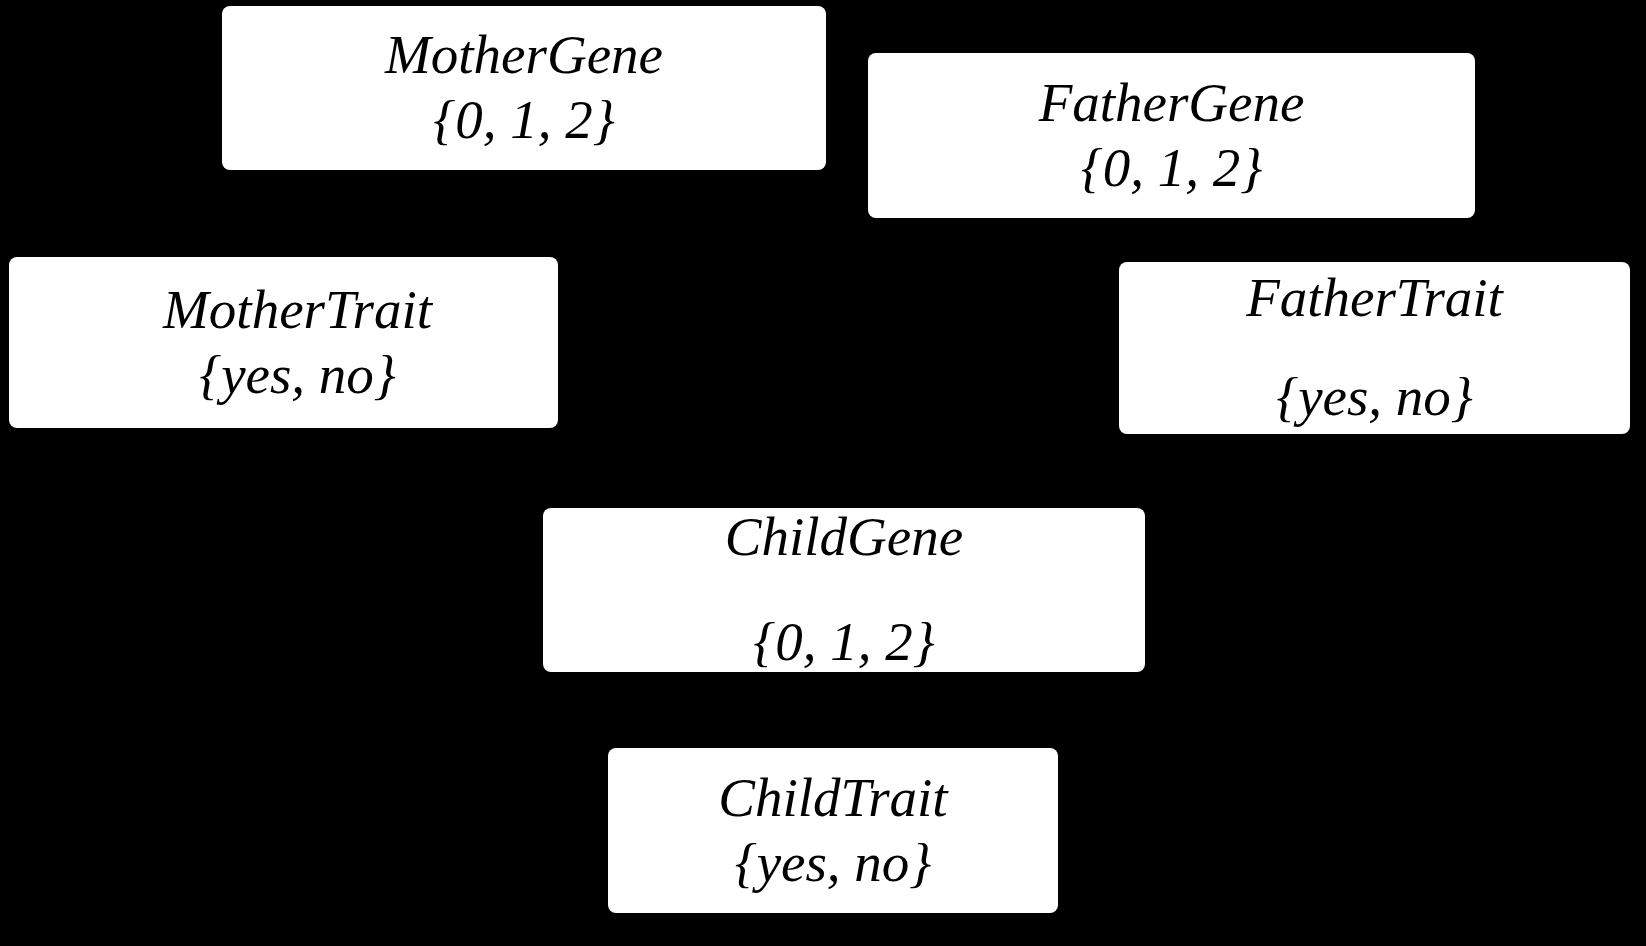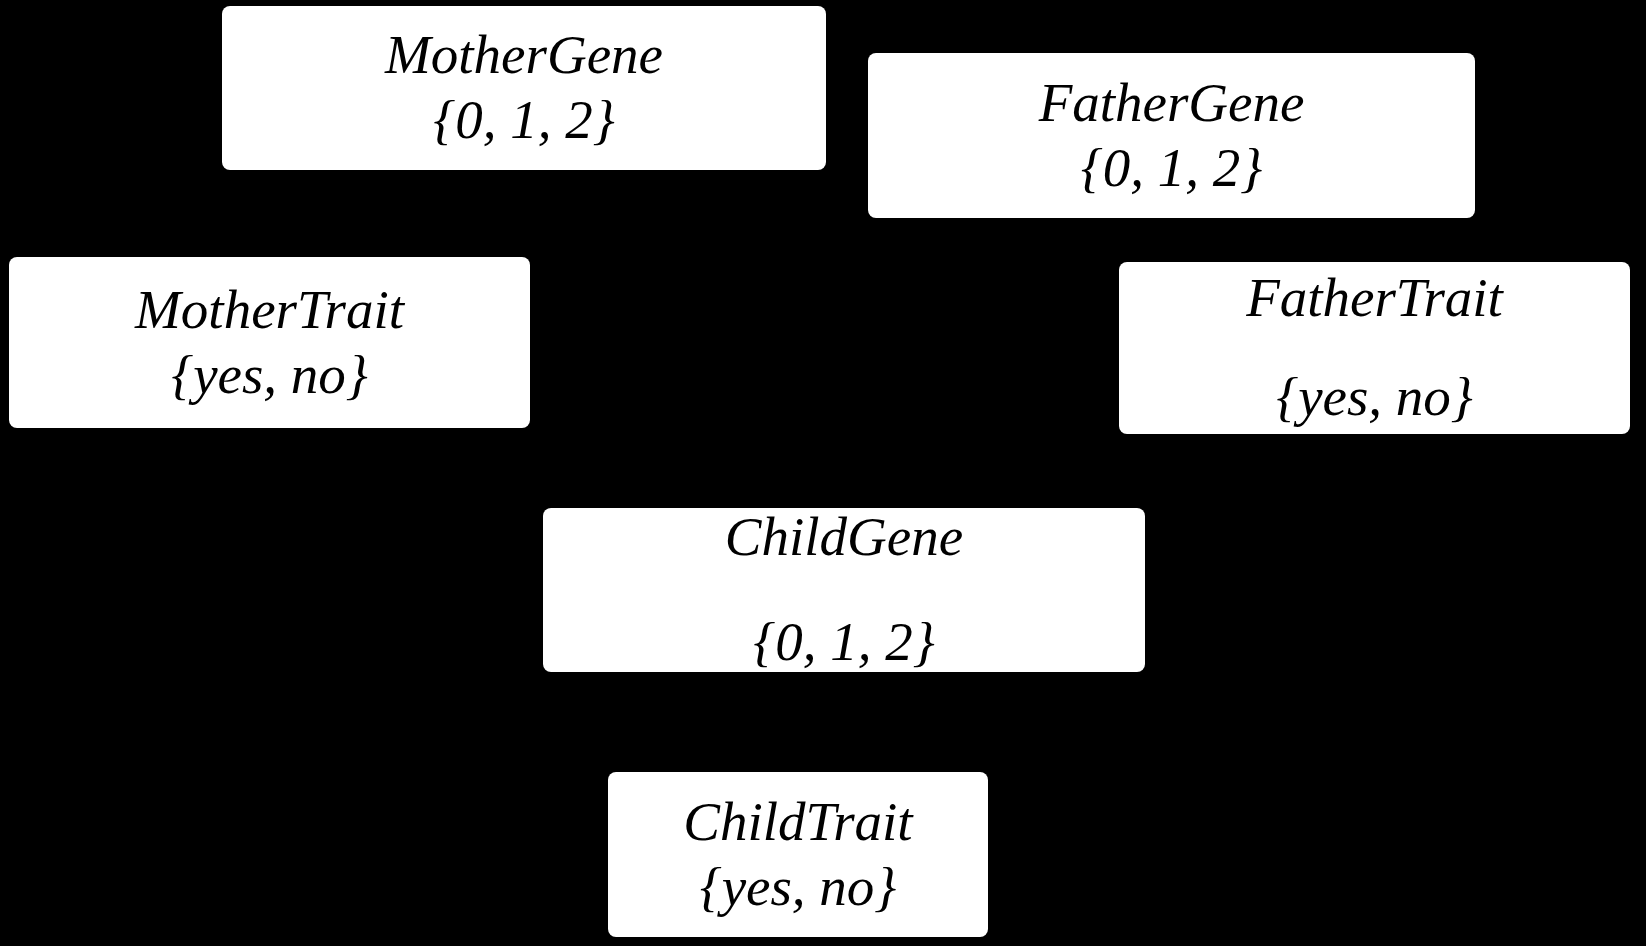--- a/index.html
+++ b/index.html
@@ -25,24 +25,24 @@
     align-items: center;
     justify-content: center;
     text-align: center;
     font-style: italic;
     font-size: 55px;
     line-height: 1.18;
     white-space: nowrap;
   }
   .node-mother-gene  { left: 222px;  top: 6px;   width: 604px; height: 164px; }
   .node-father-gene  { left: 868px;  top: 5px;   width: 607px; height: 165px; margin-top: 48px; }
-  .node-mother-trait { left: 9px;    top: 257px; width: 521px; height: 171px; }
+  .node-mother-trait { left: 9px;    top: 257px; width: 521px; height: 171px; padding-left: 28px; }
   .node-father-trait { left: 1119px; top: 262px; width: 511px; height: 172px; gap: 34px; }
   .node-child-gene   { left: 543px;  top: 508px; width: 602px; height: 164px; gap: 40px; }
-  .node-child-trait  { left: 608px;  top: 772px; width: 380px; height: 165px; }
+  .node-child-trait  { left: 608px;  top: 748px; width: 450px; height: 165px; }
   .node-label, .node-domain {
     display: block;
   }
 </style>
 </head>
 <body>
 
 <div class="canvas">
 
   <div class="node node-mother-gene">

